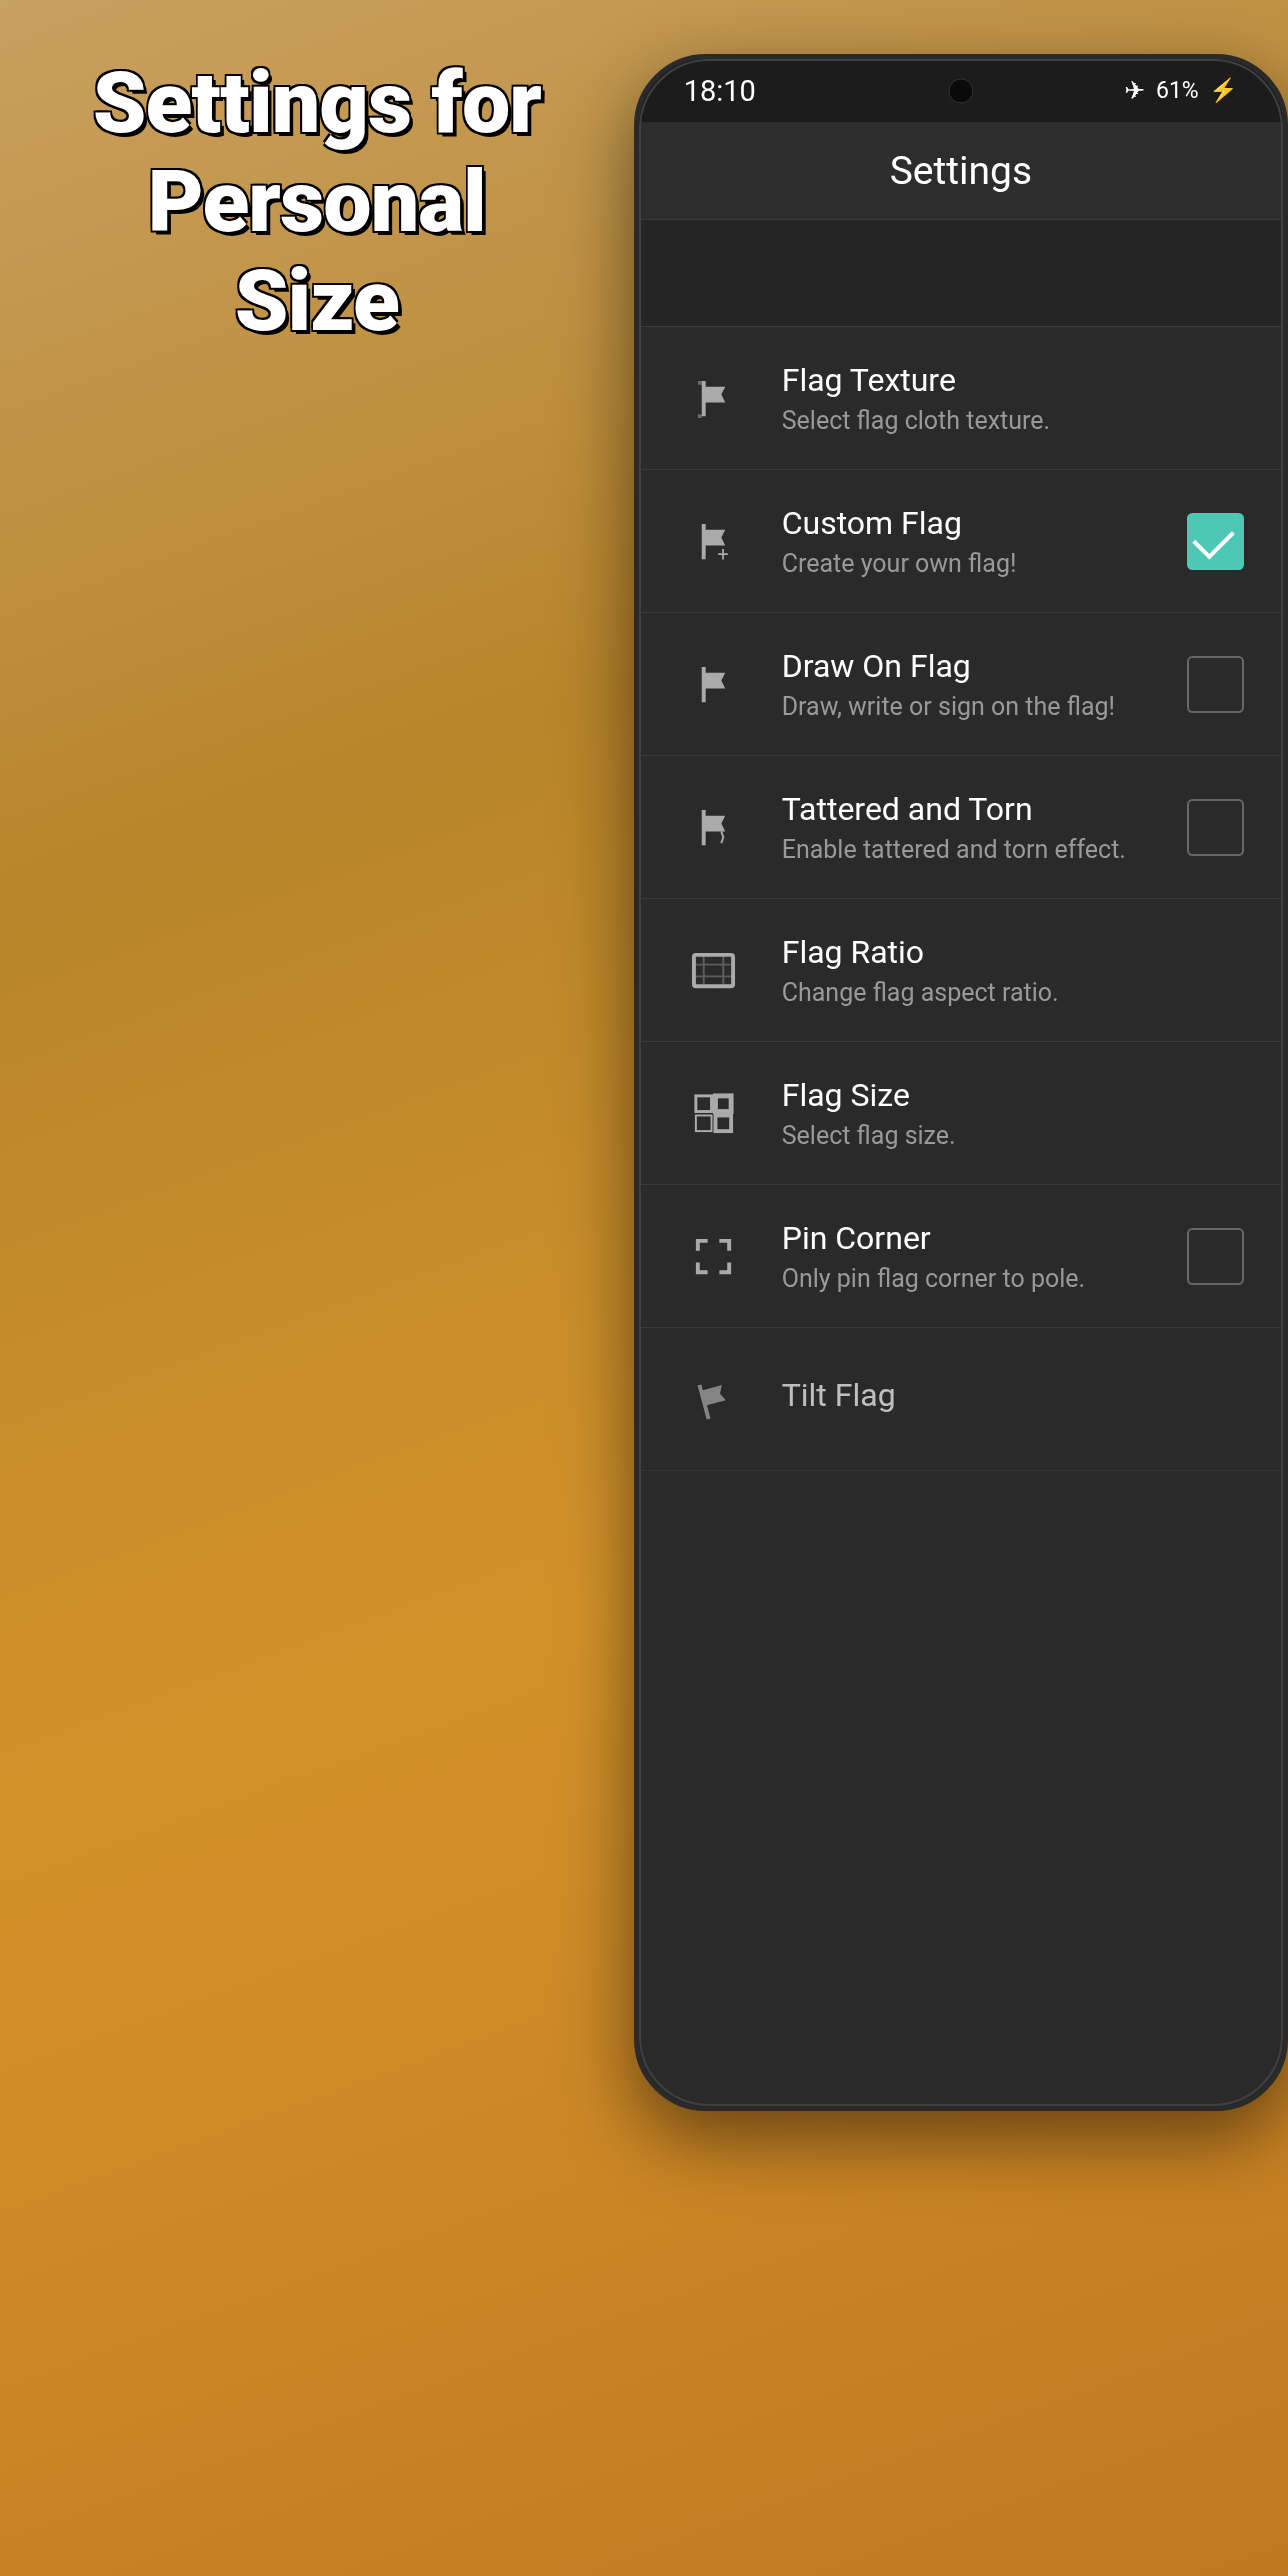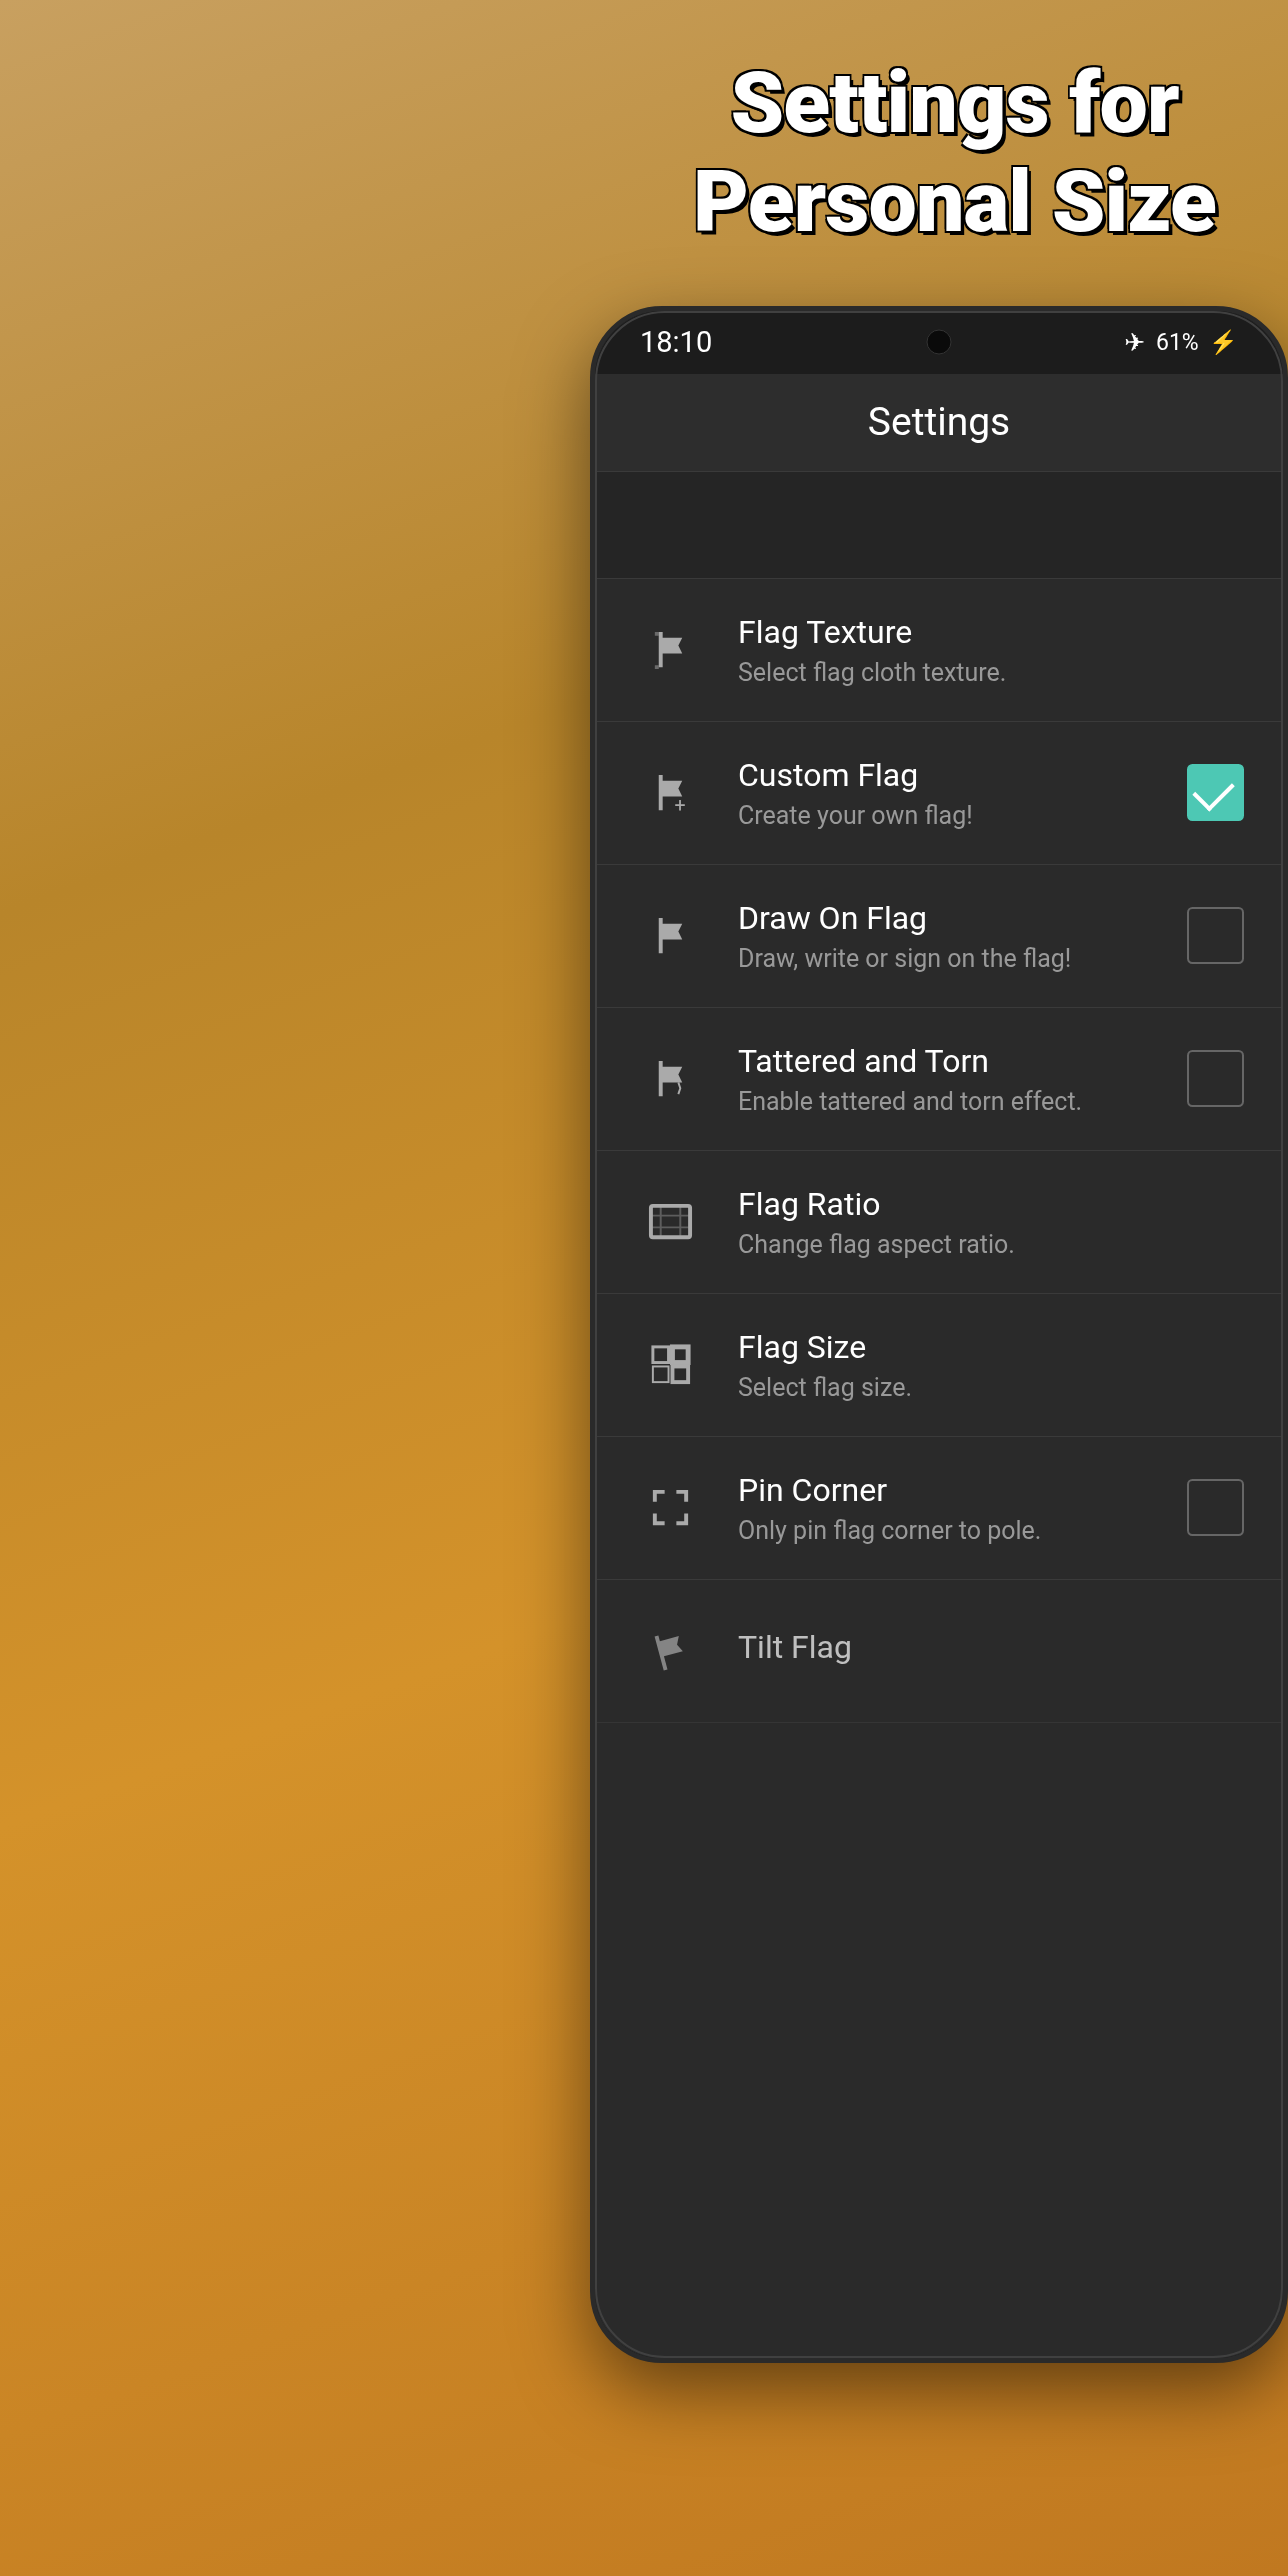--- a/index.html
+++ b/index.html
@@ -10,22 +10,22 @@
       background: linear-gradient(160deg, #c8a060 0%, #b8852a 30%, #d4922a 60%, #c07820 100%);
       display: flex;
       align-items: center;
       justify-content: center;
       font-family: 'Roboto', Arial, sans-serif;
       overflow: hidden;
     }
 
     .page-wrapper {
       display: flex;
-      flex-direction: column;
-      align-items: flex-end;
+      flex-direction: row;
+      align-items: flex-start;
       width: 100%;
       height: 100%;
       position: relative;
     }
 
     .hero-title {
       color: #fff;
       font-size: 86px;
       font-weight: 900;
       text-align: center;

